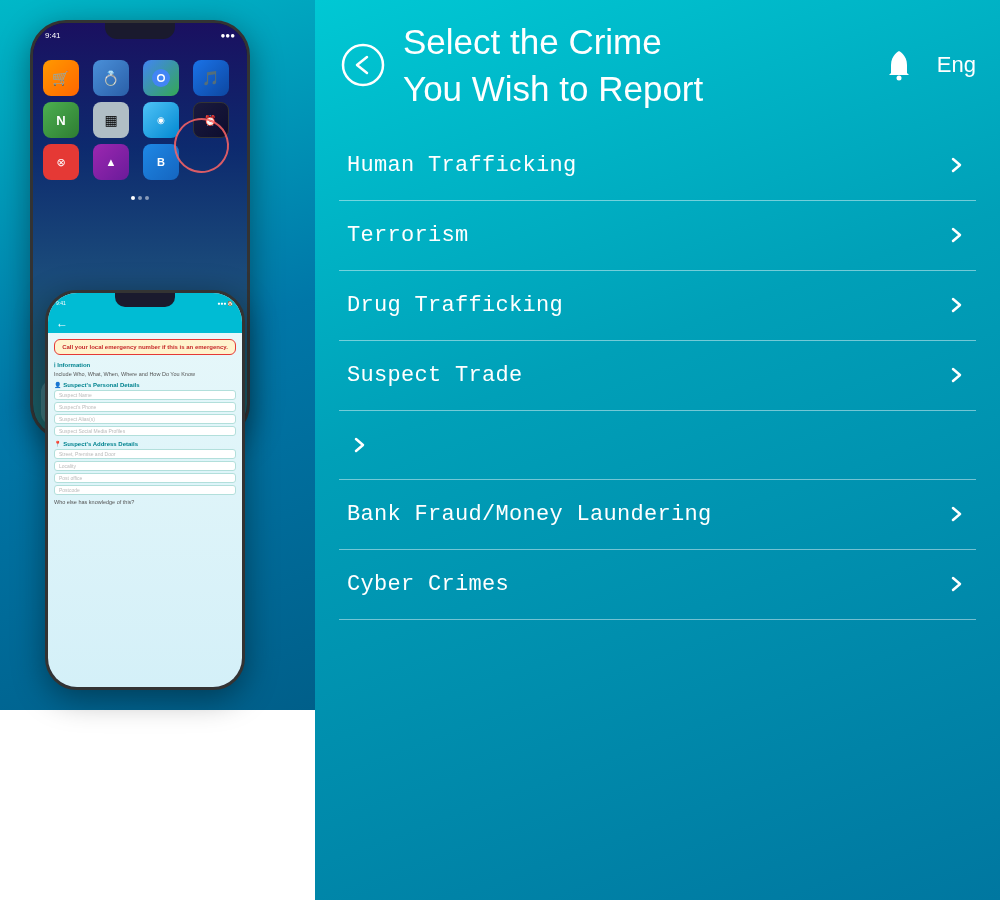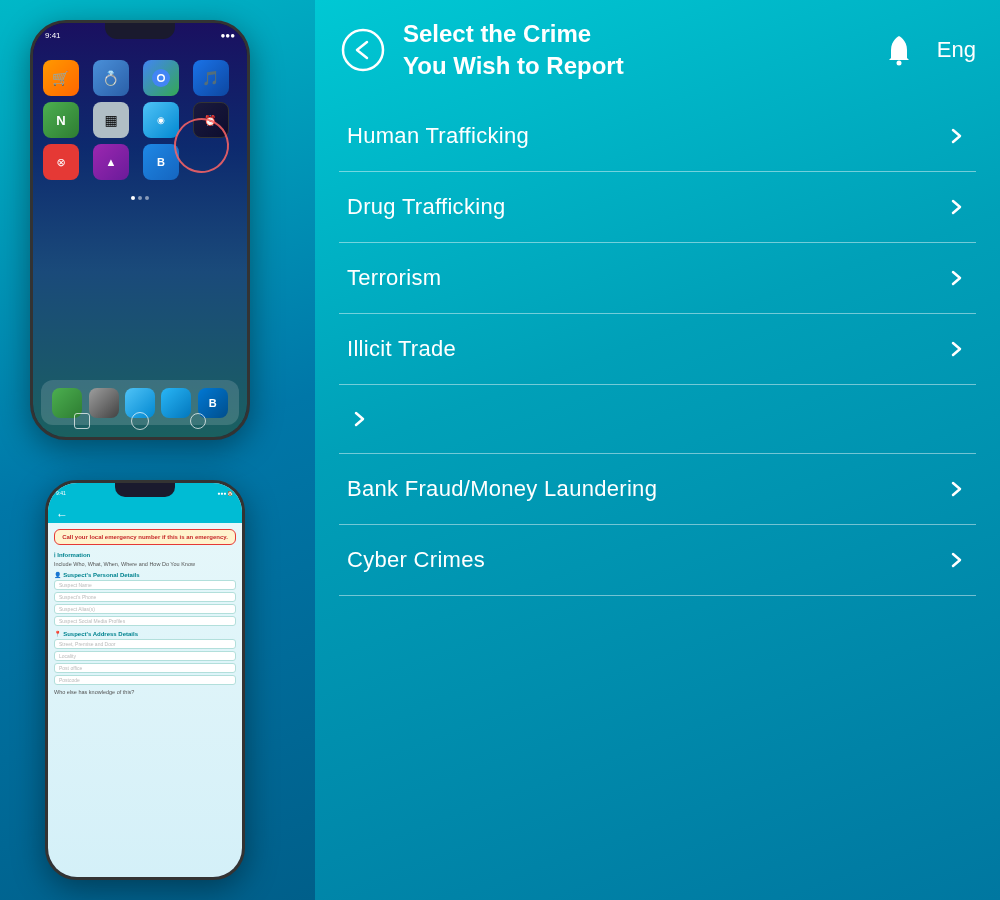--- a/index.html
+++ b/index.html
@@ -7,21 +7,21 @@
       width: 1000px;
       height: 900px;
       overflow: hidden;
       display: flex;
       font-family: Arial, sans-serif;
     }
 
     
     .left-panel {
       width: 315px;
-      height: 900px;
+      height: 710px;
       background: linear-gradient(160deg, #00b8c8 0%, #0077a8 50%, #005f8a 100%);
       position: relative;
       flex-shrink: 0;
     }
 
     
     .right-panel {
       flex: 1;
       height: 900px;
       background: linear-gradient(160deg, #00c8d4 0%, #00a0b8 40%, #0077a0 100%);
@@ -48,22 +48,22 @@
       margin-right: 16px;
     }
 
     .back-arrow {
       width: 44px;
       height: 44px;
     }
 
     .header-title {
       flex: 1;
-      font-size: 24px;
-      font-weight: 700;
+      font-size: 35px;
+      font-weight: 400;
       line-height: 1.35;
       color: white;
     }
 
     .header-right {
       display: flex;
       align-items: center;
       gap: 18px;
     }
 
@@ -90,20 +90,21 @@
     }
 
     .crime-item {
       display: flex;
       align-items: center;
       justify-content: space-between;
       padding: 22px 8px;
       border-bottom: 1px solid rgba(255,255,255,0.45);
       cursor: pointer;
       color: white;
+      font-family: Liberation Mono, monospace;
     }
 
     .crime-item:first-child {
       border-top: none;
     }
 
     .crime-name {
       font-size: 22px;
       font-weight: 300;
       color: white;
@@ -529,39 +530,39 @@
     <div class="crime-item">
       <span class="crime-name">Human Trafficking</span>
       <div class="chevron-icon">
         <svg width="22" height="22" viewBox="0 0 22 22" fill="none">
           <path d="M8 5 L15 11 L8 17" stroke="white" stroke-width="2.5" stroke-linecap="round" stroke-linejoin="round"></path>
         </svg>
       </div>
     </div>
 
     <div class="crime-item">
+      <span class="crime-name">Terrorism</span>
+      <div class="chevron-icon">
+        <svg width="22" height="22" viewBox="0 0 22 22" fill="none">
+          <path d="M8 5 L15 11 L8 17" stroke="white" stroke-width="2.5" stroke-linecap="round" stroke-linejoin="round"></path>
+        </svg>
+      </div>
+    </div>
+
+    <div class="crime-item">
       <span class="crime-name">Drug Trafficking</span>
       <div class="chevron-icon">
         <svg width="22" height="22" viewBox="0 0 22 22" fill="none">
           <path d="M8 5 L15 11 L8 17" stroke="white" stroke-width="2.5" stroke-linecap="round" stroke-linejoin="round"></path>
         </svg>
       </div>
     </div>
 
     <div class="crime-item">
-      <span class="crime-name">Terrorism</span>
-      <div class="chevron-icon">
-        <svg width="22" height="22" viewBox="0 0 22 22" fill="none">
-          <path d="M8 5 L15 11 L8 17" stroke="white" stroke-width="2.5" stroke-linecap="round" stroke-linejoin="round"></path>
-        </svg>
-      </div>
-    </div>
-
-    <div class="crime-item">
-      <span class="crime-name">Illicit Trade</span>
+      <span class="crime-name">Suspect Trade</span>
       <div class="chevron-icon">
         <svg width="22" height="22" viewBox="0 0 22 22" fill="none">
           <path d="M8 5 L15 11 L8 17" stroke="white" stroke-width="2.5" stroke-linecap="round" stroke-linejoin="round"></path>
         </svg>
       </div>
     </div>
 
     <div class="crime-item">
       <div class="chevron-icon">
         <svg width="22" height="22" viewBox="0 0 22 22" fill="none">

